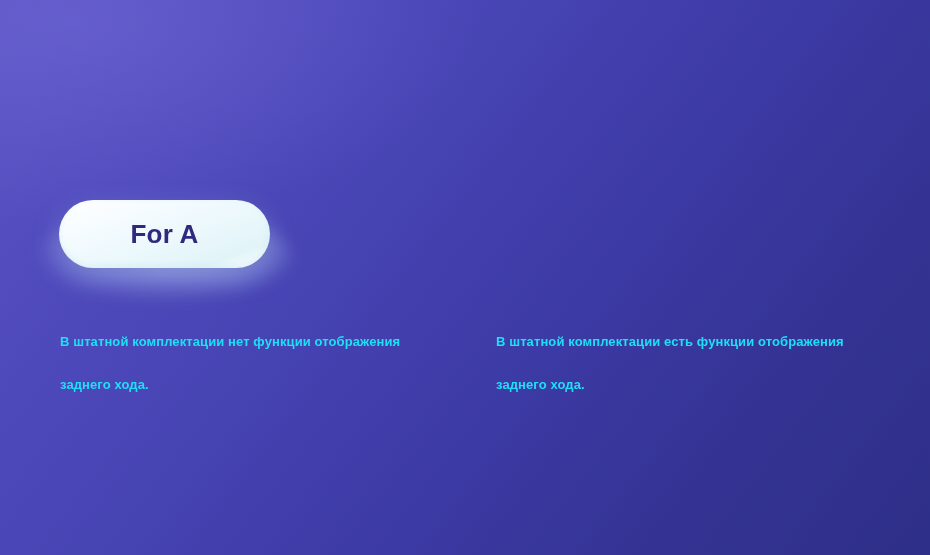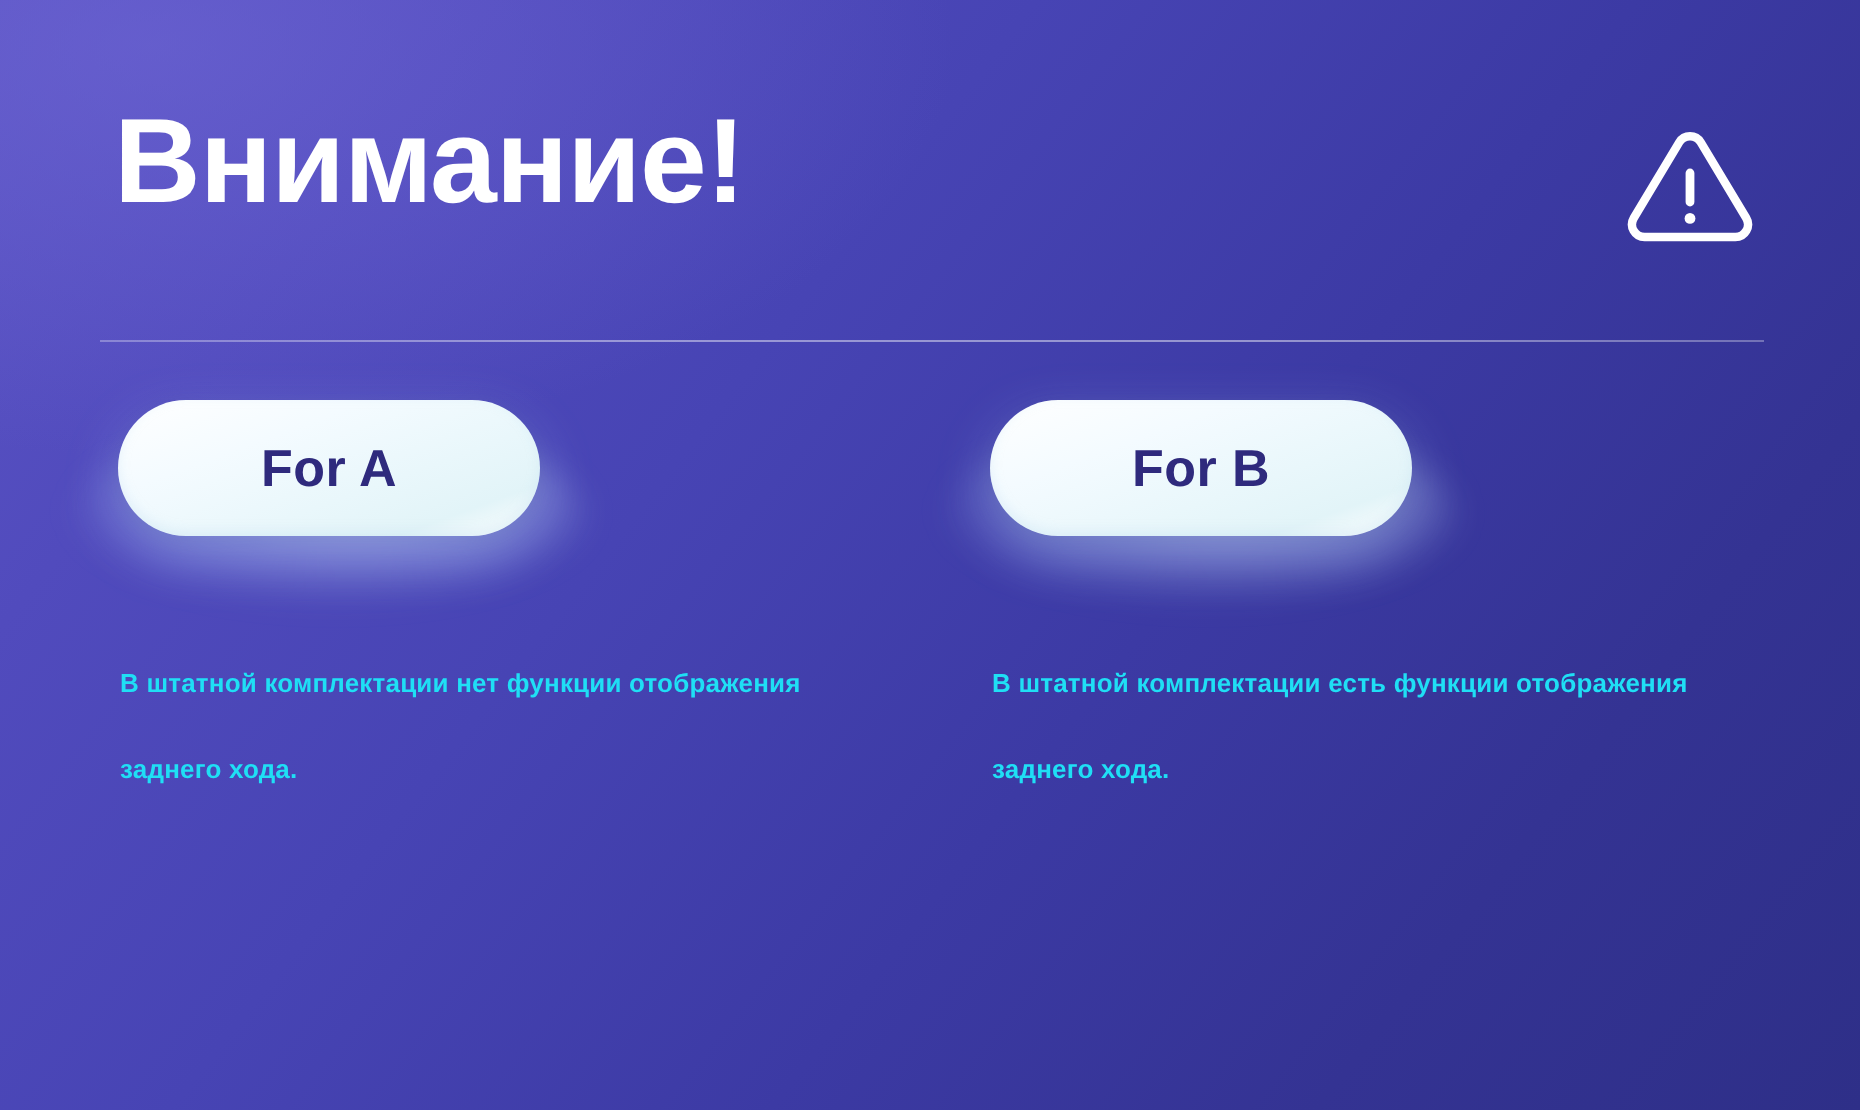--- a/index.html
+++ b/index.html
@@ -162,51 +162,31 @@
     line-height: 43px;
     letter-spacing: 0.1px;
     color: #1fdff5;
   }
 </style>
 </head>
 <body>
 
 <div class="slide">
 
-  <div class="header">
-
-    <h1 class="page-title">Внимание!</h1>
-
-    <span class="warning-icon">
-      <svg viewBox="0 0 64 60" fill="none" xmlns="http://www.w3.org/2000/svg" aria-hidden="true">
-        <path d="M26.6 6.2 L3.9 44.0 C1.4 48.2 4.4 53.5 9.3 53.5 L54.7 53.5 C59.6 53.5 62.6 48.2 60.1 44.0 L37.4 6.2 C34.9 2.1 29.1 2.1 26.6 6.2 Z" stroke="#ffffff" stroke-width="4.2" stroke-linejoin="round"></path>
-        <path d="M32 21.5 L32 36.0" stroke="#ffffff" stroke-width="4.4" stroke-linecap="round"></path>
-        <circle cx="32" cy="44.2" r="2.7" fill="#ffffff"></circle>
-      </svg>
-    </span>
-
-    <div class="divider"></div>
-  </div>
 
   <div class="columns">
 
     <div class="column column-a">
       <div class="pill-wrap">
         <div class="pill-glow"></div>
         <button class="pill-button">
           <span class="pill-label">For A</span>
         </button>
       </div>
       <p class="column-body">В штатной комплектации нет функции отображения заднего хода.</p>
     </div>
 
     <div class="column column-b">
-      <div class="pill-wrap">
-        <div class="pill-glow"></div>
-        <button class="pill-button">
-          <span class="pill-label">For B</span>
-        </button>
-      </div>
       <p class="column-body">В штатной комплектации есть функции отображения заднего хода.</p>
     </div>
 
   </div>
 </div>
 
 </body></html>

